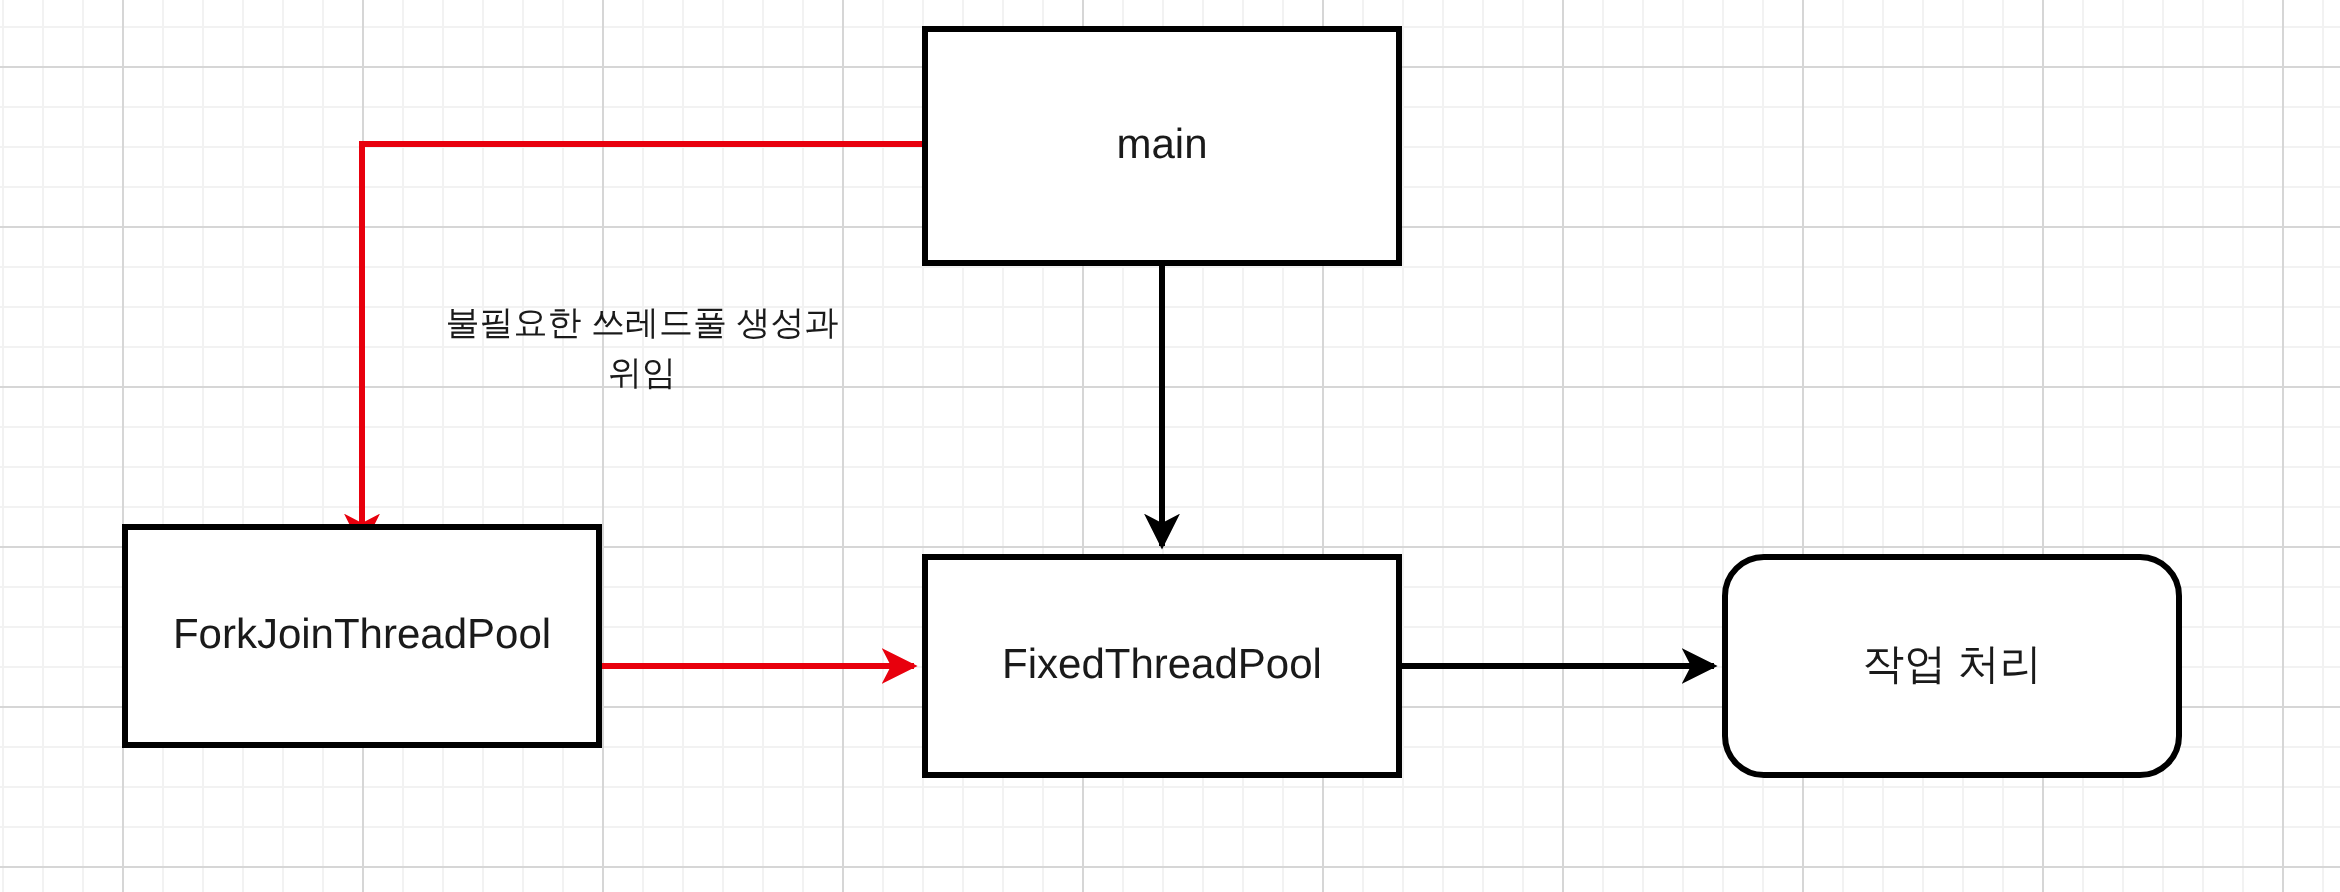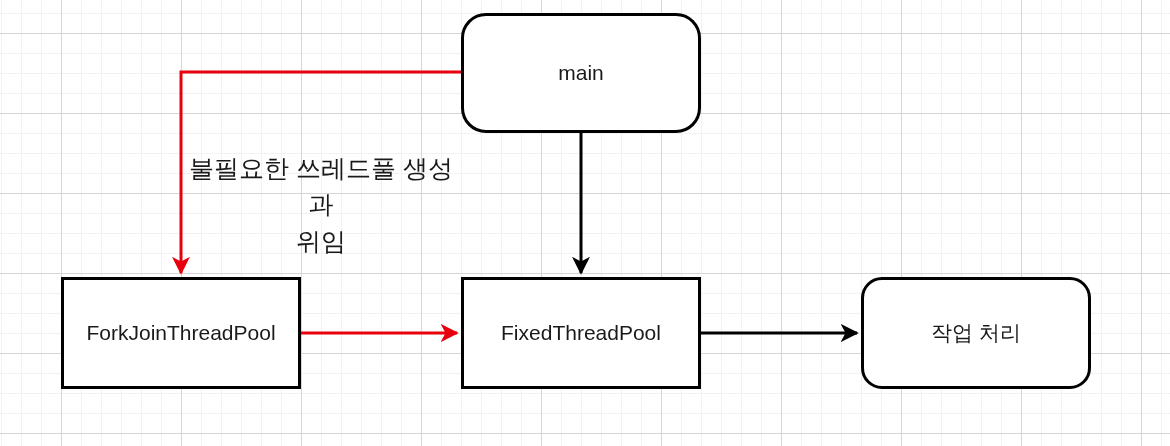--- a/index.html
+++ b/index.html
@@ -51,21 +51,21 @@
     top: 0;
     width: 1170px;
     height: 446px;
     z-index: 2;
     pointer-events: none;
   }
   .edge-label {
     position: absolute;
     z-index: 4;
     color: #1a1a1a;
-    font-size: 25px;
+    font-size: 17px;
     line-height: 1.45;
     text-align: center;
     white-space: pre-line;
   }
 </style>
 </head>
 <body>
 
 <div id="canvas">
 
@@ -81,25 +81,25 @@
 
     <path d="M 461 72 L 181 72 L 181 273" fill="none" stroke="#e8000d" stroke-width="3" marker-end="url(#arrow-red)"></path>
 
     <path d="M 581 133 L 581 273" fill="none" stroke="#000000" stroke-width="3" marker-end="url(#arrow-black)"></path>
 
     <path d="M 301 333 L 457 333" fill="none" stroke="#e8000d" stroke-width="3" marker-end="url(#arrow-red)"></path>
 
     <path d="M 701 333 L 857 333" fill="none" stroke="#000000" stroke-width="3" marker-end="url(#arrow-black)"></path>
   </svg>
 
-  <div class="node" style="left:461px; top:13px; width:240px; height:120px;border-radius:25px;">
+  <div class="node" style="left:461px; top:13px; width:240px; height:120px;">
     <span>main</span>
   </div>
 
-  <div class="node" style="left:61px; top:277px; width:240px; height:112px;">
+  <div class="node" style="left:61px; top:262px; width:240px; height:112px;">
     <span>ForkJoinThreadPool</span>
   </div>
 
   <div class="node" style="left:461px; top:277px; width:240px; height:112px;">
     <span>FixedThreadPool</span>
   </div>
 
   <div class="node" style="left:861px; top:277px; width:230px; height:112px;border-radius:21px;">
     <span>작업 처리</span>
   </div>

